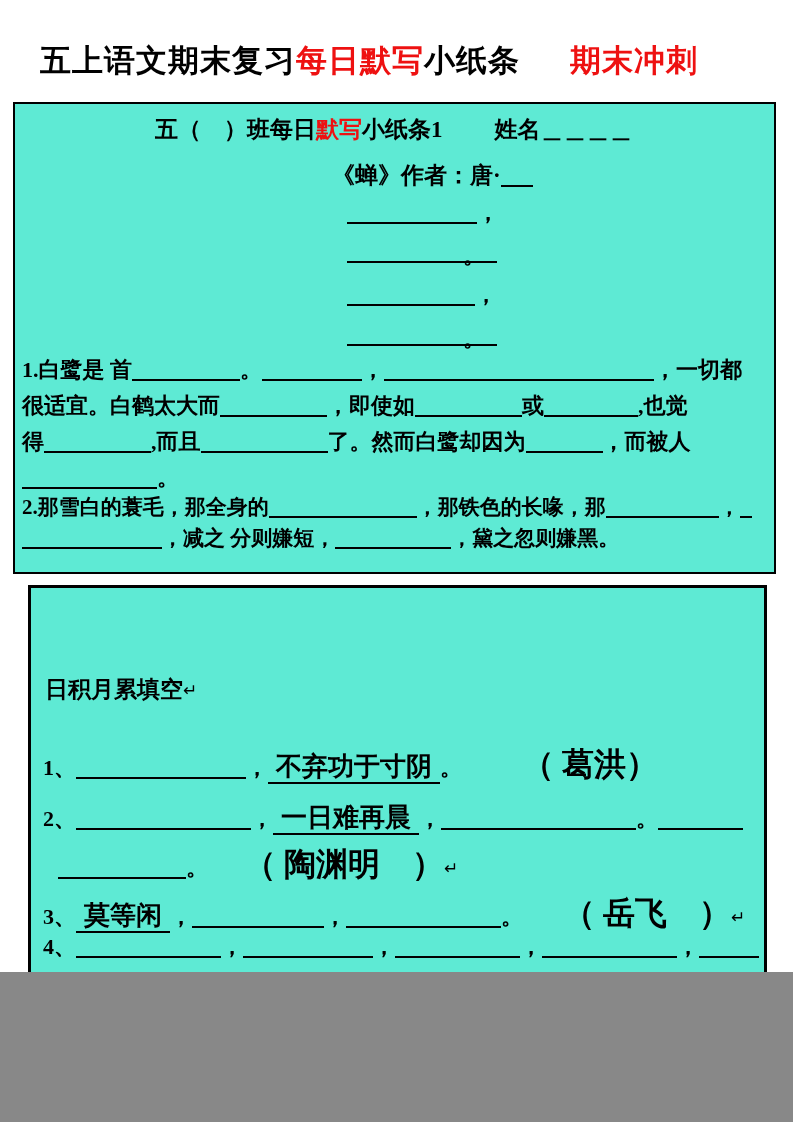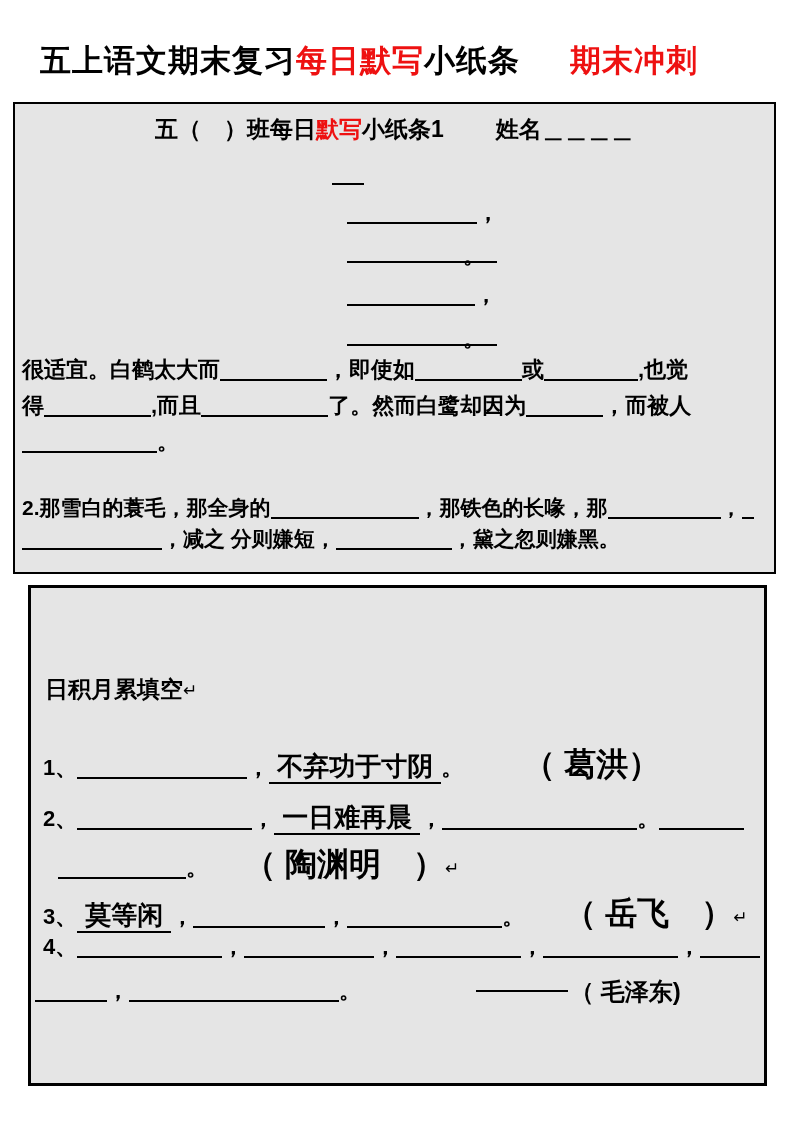--- a/index.html
+++ b/index.html
@@ -1,25 +1,25 @@
 <!DOCTYPE html>
 <html><head>
 <meta charset="utf-8">
 <style>
   html,body{margin:0;padding:0;background:#888;}
-  .page{position:relative;width:793px;height:1122px;background:#ffffff;margin:0 auto;
-        font-family:Liberation Sans, sans-serif;color:#000;overflow:hidden;}
+  .page{position:relative;width:793px;height:972px;background:#ffffff;margin:0 auto;
+        font-family:Liberation Serif, serif;color:#000;overflow:hidden;}
   .red{color:#ee1111;}
   
   .bl{display:inline-block;border-bottom:2px solid #000;height:22px;vertical-align:-4px;box-sizing:border-box;}
   .bl.pr{text-align:right;}
   .bl .inp{padding-right:12px;}
   .doc-title{position:absolute;left:40px;top:40px;font-size:31px;font-weight:bold;letter-spacing:1px;white-space:nowrap;}
   .doc-title .gap{margin-left:50px;}
-  .box{position:absolute;background:#e5e5e5;}
+  .box{position:absolute;background:#5eead4;}
   #box1{left:13px;top:102px;width:759px;height:468px;border:2px solid #000;}
   #box2{left:28px;top:585px;width:733px;height:495px;border:3px solid #000;}
   .abs{position:absolute;white-space:nowrap;}
   .b1-header{left:140px;top:10px;font-size:23px;font-weight:bold;}
   .b1-header .ngap{margin-left:52px;}
   .b1-poemtitle{left:317px;top:56px;font-size:23px;font-weight:bold;}
   .poemline{left:332px;font-size:22px;font-weight:bold;}
   .pl1{top:94px;}.pl2{top:135px;}.pl3{top:176px;}.pl4{top:218px;}
   .para{left:7px;font-weight:bold;}
   .para .pline{white-space:nowrap;}
@@ -49,37 +49,40 @@
     <span>五上语文期末复习</span><span class="red">每日默写</span><span>小纸条</span><span class="red gap">期末冲刺</span>
   </div>
 
   <div class="box" id="box1">
 
     <div class="abs b1-header">
       <span>五（　）班每日</span><span class="red">默写</span><span>小纸条1</span><span class="ngap">姓名</span><span>＿＿＿＿</span>
     </div>
 
     <div class="abs b1-poemtitle">
-      <span class="bl" style="width:32px"></span>
+      <span>《蝉》作者：唐·</span><span class="bl" style="width:32px"></span>
     </div>
 
     <div class="abs poemline pl1">
       <span class="bl" style="width:130px"></span><span>，</span>
     </div>
     <div class="abs poemline pl2">
       <span class="bl pr" style="width:150px"><span class="inp">。</span></span>
     </div>
     <div class="abs poemline pl3">
       <span class="bl" style="width:128px"></span><span>，</span>
     </div>
     <div class="abs poemline pl4">
       <span class="bl pr" style="width:150px"><span class="inp">。</span></span>
     </div>
 
     <div class="abs para" id="para1">
+      <div class="pline">
+        <span>1.白鹭是 首</span><span class="bl" style="width:108px"></span><span>。</span><span class="bl" style="width:100px"></span><span>，</span><span class="bl" style="width:270px"></span><span>，一切都</span>
+      </div>
       <div class="pline">
         <span>很适宜。白鹤太大而</span><span class="bl" style="width:107px"></span><span>，即使如</span><span class="bl" style="width:107px"></span><span>或</span><span class="bl" style="width:94px"></span><span>,也觉</span>
       </div>
       <div class="pline">
         <span>得</span><span class="bl" style="width:107px"></span><span>,而且</span><span class="bl" style="width:127px"></span><span>了。然而白鹭却因为</span><span class="bl" style="width:77px"></span><span>，而被人</span>
       </div>
       <div class="pline">
         <span class="bl" style="width:135px"></span><span>。</span>
       </div>
     </div>

